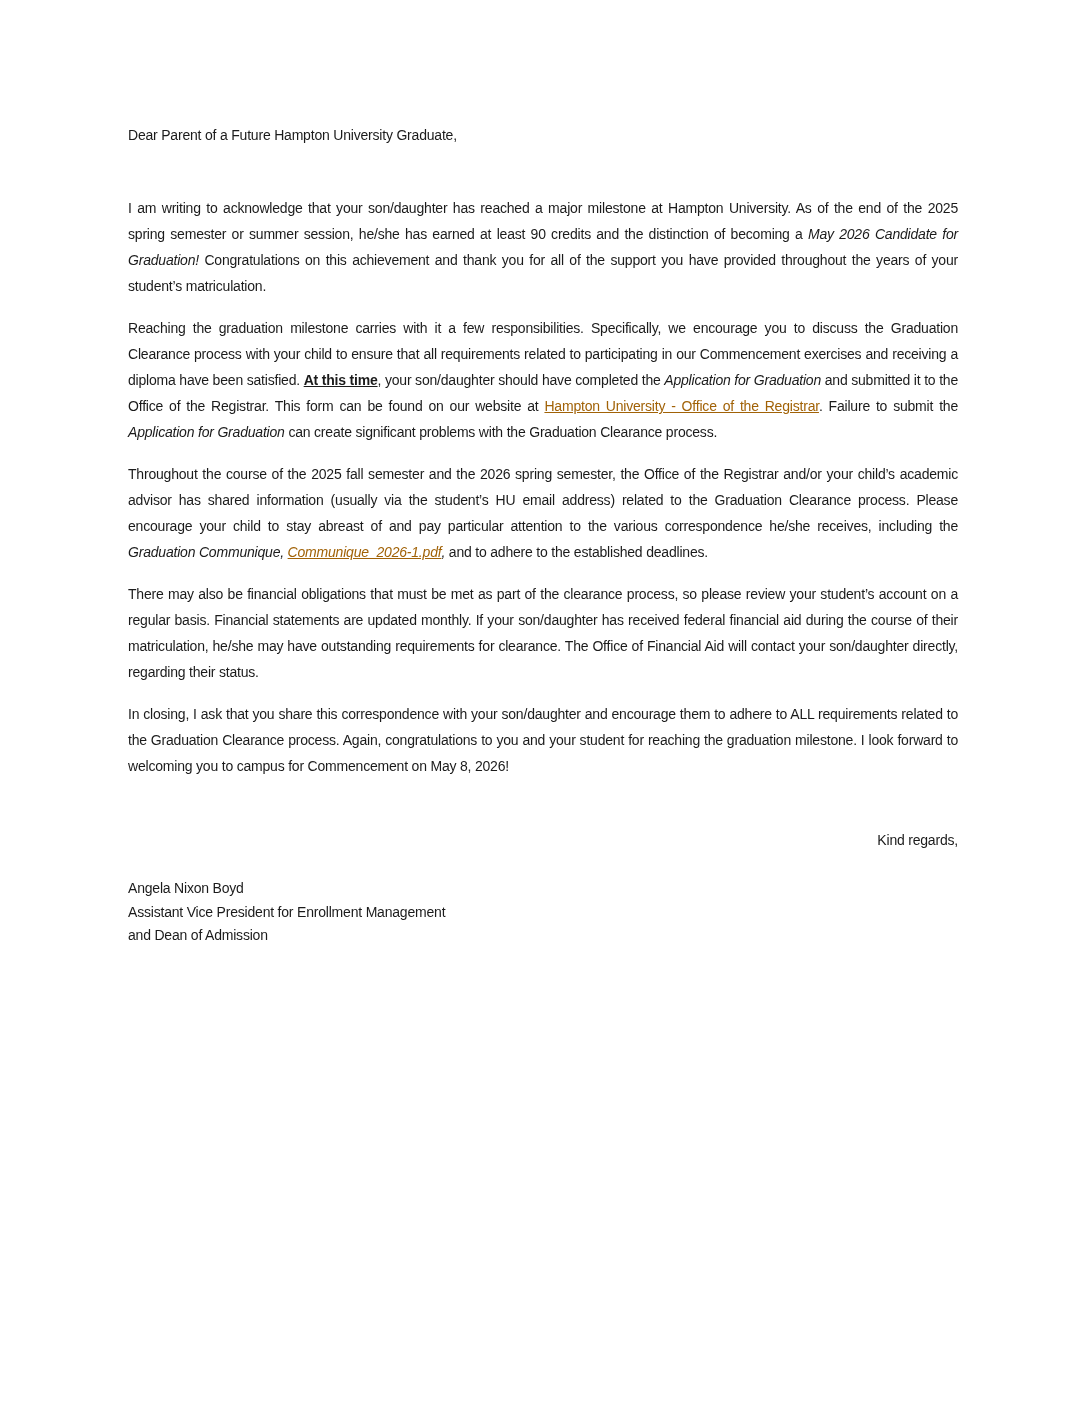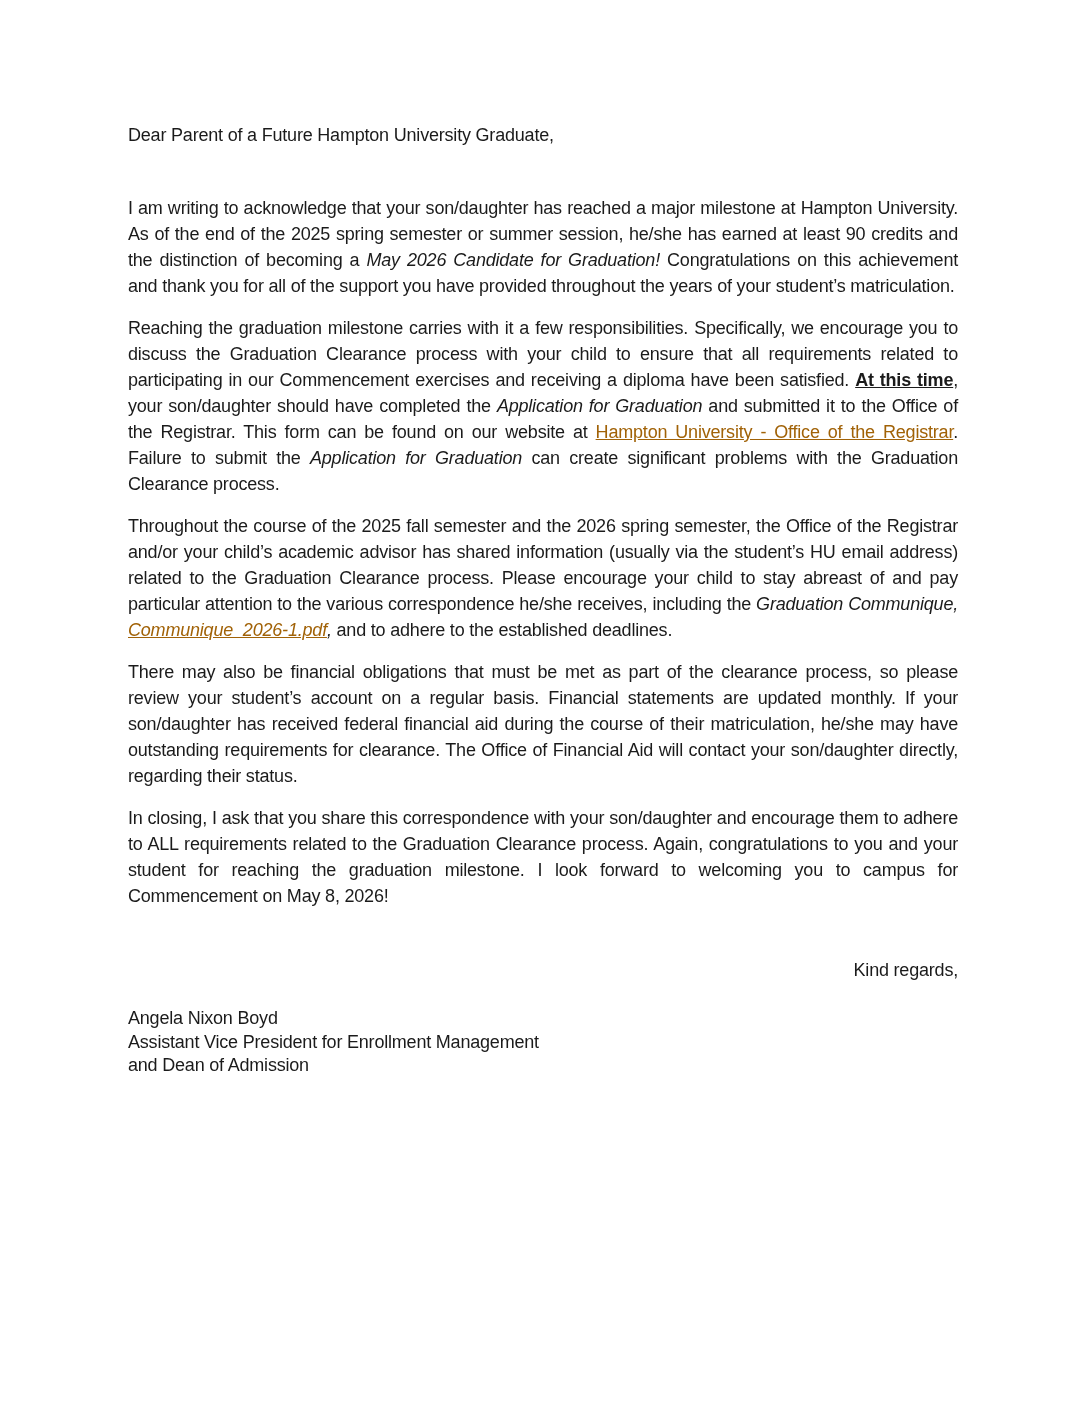--- a/index.html
+++ b/index.html
@@ -8,21 +8,21 @@
     background: #ffffff;
   }
   .page {
     position: relative;
     width: 1088px;
     height: 1408px;
     background: #ffffff;
     box-sizing: border-box;
     padding: 122px 130px 48px 128px;
     font-family: "Liberation Sans", sans-serif;
-    font-size: 18px;
+    font-size: 14px;
     letter-spacing: -0.2px;
     line-height: 26px;
     color: #1b1b1b;
   }
   p { margin: 0; }
   .salutation {
     margin: 0 0 47px 0;
     text-align: left;
   }
   .body-paragraph {

